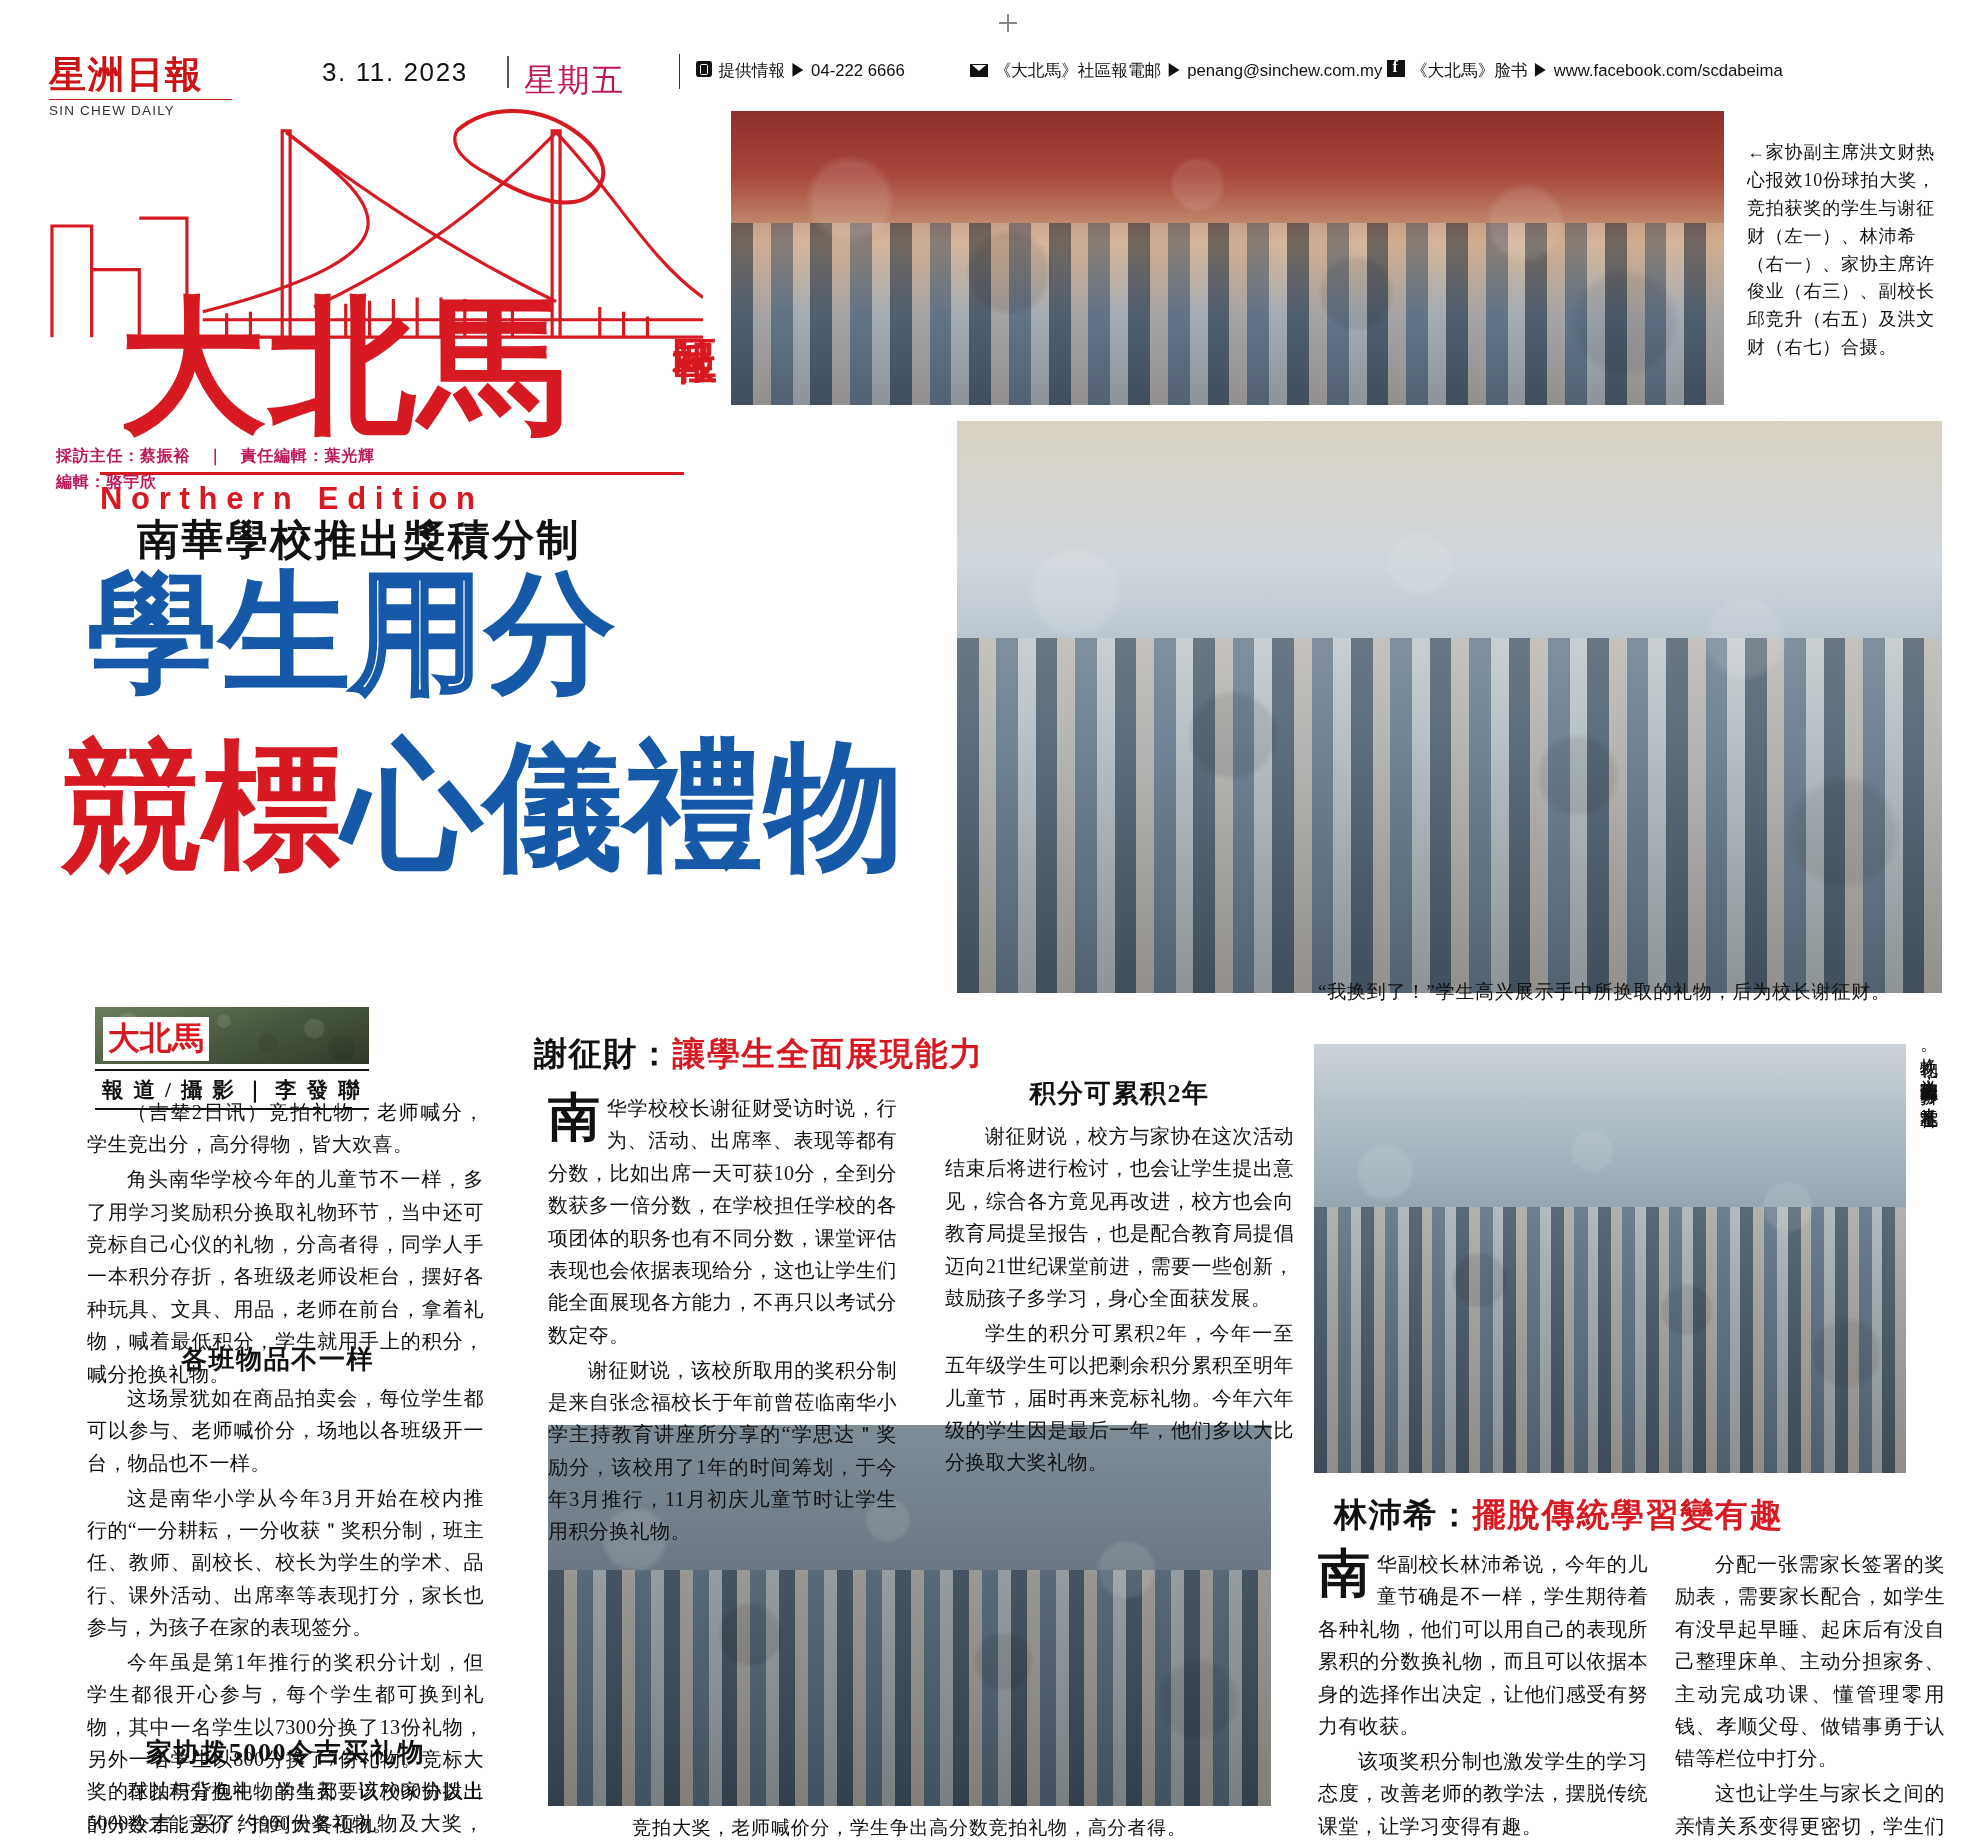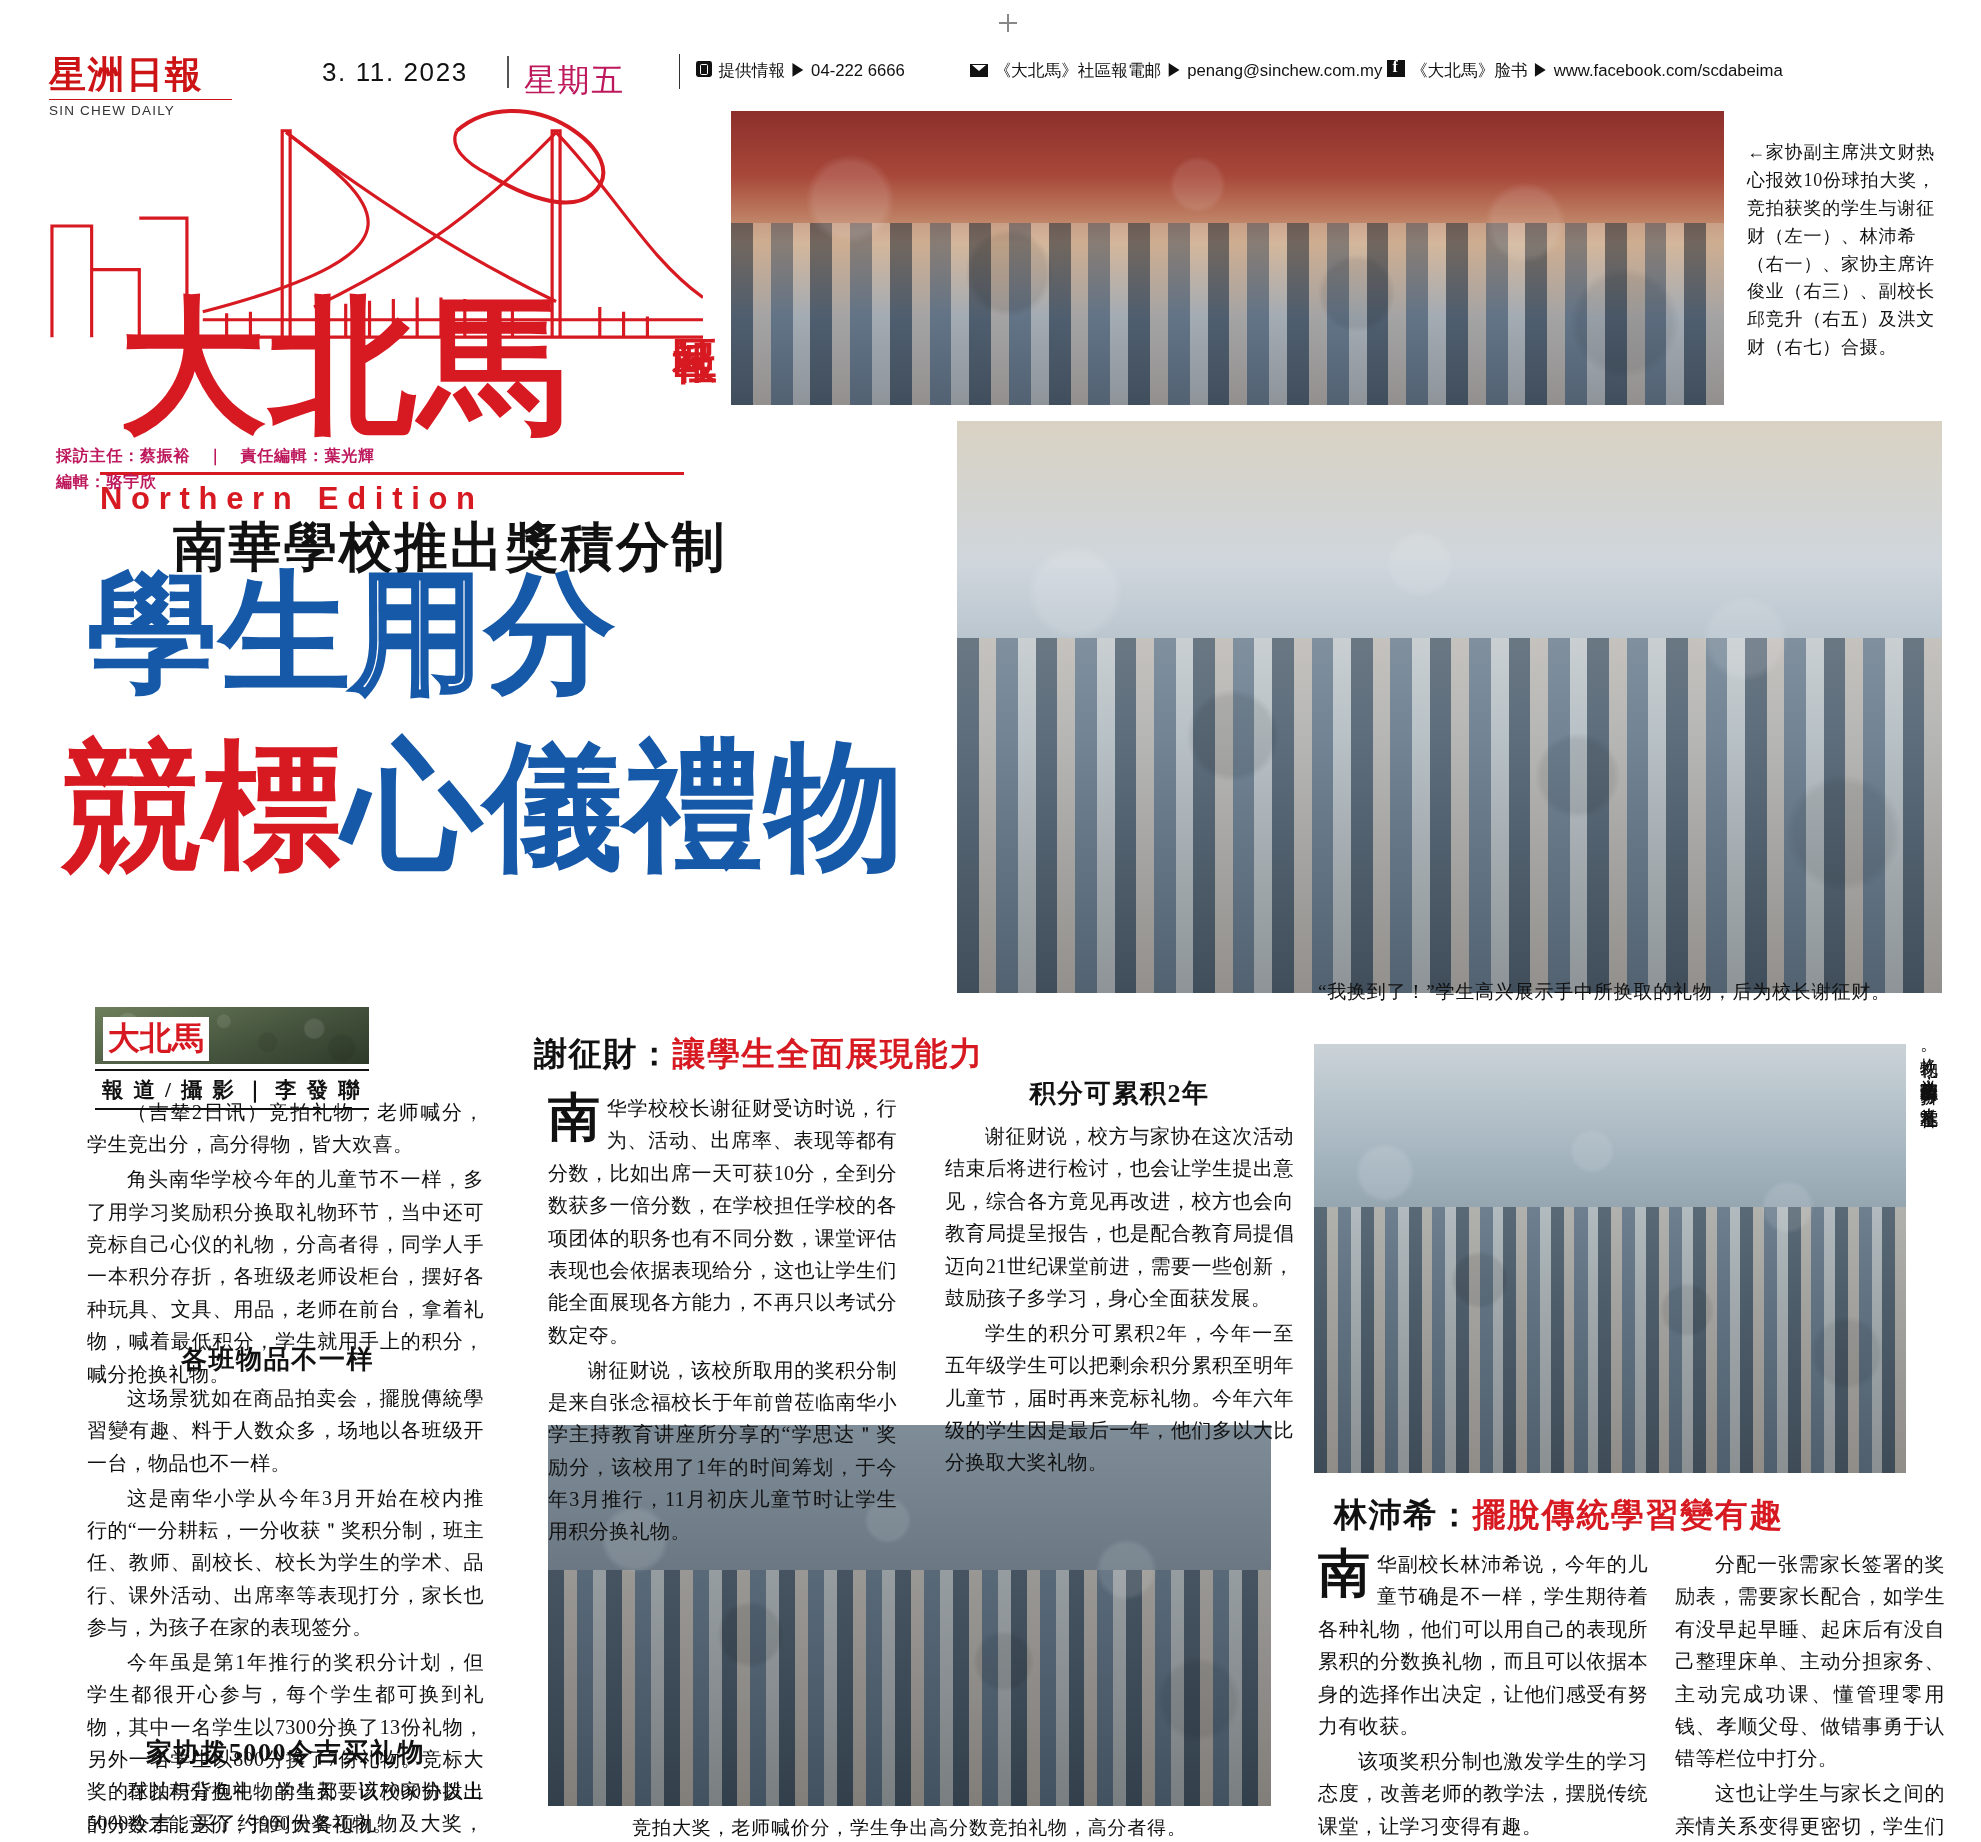--- a/index.html
+++ b/index.html
@@ -35,21 +35,21 @@
   
   .logoarea{position:absolute;left:44px;top:99px;width:659px;height:334px;}
   .bridge{position:absolute;left:0;top:0;width:659px;height:262px;}
   .dabeima{position:absolute;left:75px;top:195px;font-family:"Liberation Serif",serif;font-weight:bold;font-size:147px;color:#d71921;letter-spacing:3.2px;line-height:1;white-space:nowrap;}
   .shequbao{position:absolute;left:627px;top:205px;font-family:"Liberation Serif",serif;font-weight:bold;font-size:44px;color:#d71921;writing-mode:vertical-rl;line-height:1.05;}
   .northern{position:absolute;left:56px;top:373px;width:584px;border-top:3.2px solid #d71921;padding-top:6.4px;font-family:"Liberation Sans",sans-serif;font-weight:bold;font-size:31px;letter-spacing:8.7px;color:#d71921;}
 
   .credits{position:absolute;left:56px;top:443px;font-size:16px;line-height:1.65;color:#be185d;letter-spacing:0.8px;font-weight:bold;}
 
   
-  .kicker{position:absolute;left:137px;top:512px;font-family:"Liberation Serif",serif;font-weight:bold;font-size:53px;letter-spacing:2.4px;color:#111;white-space:nowrap;margin-left:36px;}
+  .kicker{position:absolute;left:137px;top:512px;font-family:"Liberation Serif",serif;font-weight:bold;font-size:42px;letter-spacing:2.4px;color:#111;white-space:nowrap;}
   .hl1{position:absolute;left:87px;top:568px;white-space:nowrap;font-family:"Liberation Serif",serif;font-weight:bold;font-size:131px;line-height:1;letter-spacing:1.6px;}
   .hl1 .blue{color:#1559a8;text-align:right;}
   .hl1 .hollow{color:#ffffff;-webkit-text-stroke:4px #1559a8;}
   .hl2{position:absolute;left:62px;top:738px;white-space:nowrap;font-family:"Liberation Serif",serif;font-weight:bold;font-size:139px;line-height:1;letter-spacing:1.6px;}
   .hl2 .red{color:#d71921;}
   .hl2 .blue{color:#1559a8;}
 
   
   .bylinebox{position:absolute;left:95px;top:1007px;width:274px;}
   .bylinebox .ph{width:274px;height:57px;background:linear-gradient(160deg,#6e7f5c,#47563f 55%,#2e3a29);position:relative;overflow:hidden;}
@@ -195,21 +195,21 @@
       <div class="noise"></div>
   </div>
   <div class="photocap" style="left:548px;top:1814px;width:723px;text-align:center;">竞拍大奖，老师喊价分，学生争出高分数竞拍礼物，高分者得。</div>
 
   <div class="col" style="left:87px;top:1096px;width:397px;">
     <p>（吉辇2日讯）竞拍礼物，老师喊分，学生竞出分，高分得物，皆大欢喜。</p>
     <p>角头南华学校今年的儿童节不一样，多了用学习奖励积分换取礼物环节，当中还可竞标自己心仪的礼物，分高者得，同学人手一本积分存折，各班级老师设柜台，摆好各种玩具、文具、用品，老师在前台，拿着礼物，喊着最低积分，学生就用手上的积分，喊分抢换礼物。</p>
   </div>
   <div class="subhead" style="left:79px;top:1342px;width:397px;">各班物品不一样</div>
   <div class="col" style="left:87px;top:1382px;width:397px;">
-    <p>这场景犹如在商品拍卖会，擺脫傳統學習變有趣、料于人数众多，场地以各班级开一台，物品也不一样。</p>
+    <p>这场景犹如在商品拍卖会，每位学生都可以参与、老师喊价分，场地以各班级开一台，物品也不一样。</p>
     <p>这是南华小学从今年3月开始在校内推行的“一分耕耘，一分收获＂奖积分制，班主任、教师、副校长、校长为学生的学术、品行、课外活动、出席率等表现打分，家长也参与，为孩子在家的表现签分。</p>
     <p>今年虽是第1年推行的奖积分计划，但学生都很开心参与，每个学生都可换到礼物，其中一名学生以7300分换了13份礼物，另外一名学生以800分换了7份礼物。竞标大奖的球拍与背包中，学生都要以7000分以上的分数才能竞价，拍到大奖礼物。</p>
   </div>
   <div class="subhead" style="left:87px;top:1735px;width:397px;">家协拨5000令吉买礼物</div>
   <div class="col" style="left:87px;top:1775px;width:397px;">
     <p>在以积分换礼物的当天，该校家协拨出5000令吉，买了约900份各项礼物及大奖，家协副主席洪文财也报效10份球拍奖让学生竞拍积分换礼物。</p>
   </div>
 
   <div class="secthead" style="left:534px;top:1032px;">
     <span class="name">謝征財：</span><span class="txt">讓學生全面展現能力</span>

